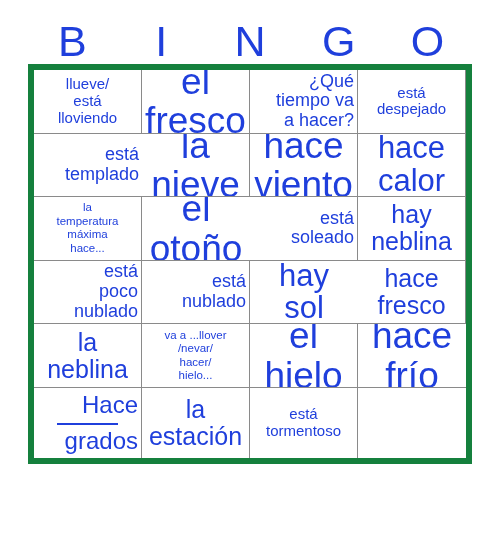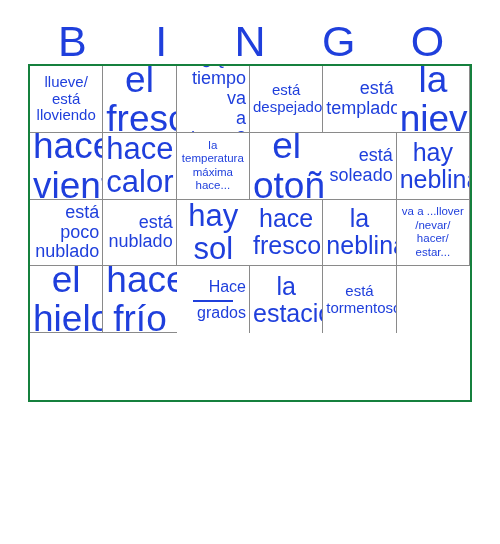--- a/index.html
+++ b/index.html
@@ -35,25 +35,25 @@
     color: #1f3fdc;
     font-weight: 400;
     letter-spacing: 0px;
     font-family: "Liberation Sans", sans-serif;
   }
   #grid {
     position: absolute;
     left: 28px;
     top: 64px;
     width: 444px;
-    height: 338px;
+    height: 400px;
     box-sizing: border-box;
-    border: 2px solid #15803d;
+    border: 6px solid #15803d;
     display: grid;
-    grid-template-columns: repeat(6, 1fr);
+    grid-template-columns: repeat(4, 1fr);
     grid-template-rows: repeat(5, 1fr);
     background: #ffffff;
   }
   .cell {
     box-sizing: border-box;
     border-right: 1px solid #8a8a8a;
     border-bottom: 1px solid #8a8a8a;
     display: flex;
     align-items: center;
     justify-content: center;
@@ -72,21 +72,21 @@
     word-break: normal;
   }
   
   .fs-xs .cell-text { font-size: 11.5px; line-height: 1.18; }
   .fs-s  .cell-text { font-size: 15px;  line-height: 1.12; }
   .fs-m  .cell-text { font-size: 18px;  line-height: 1.1; text-align: right; }
   .fs-l  .cell-text { font-size: 25px;  line-height: 1.08; }
   .fs-xl .cell-text { font-size: 37px;  line-height: 1.06; }
   .fs-xxl .cell-text { font-size: 31px; line-height: 1.05; }
 
-  .blank-cell .cell-text { font-size: 16px; line-height: 1.25; }
+  .blank-cell .cell-text { font-size: 24px; line-height: 1.25; }
   .blank-line {
     display: block;
     width: 60%;
     margin: 3px auto 1px auto;
     border-bottom: 2px solid #1f3fdc;
     height: 0;
   }
 </style>
 </head>
 <body>
@@ -172,21 +172,21 @@
 fresco</span>
       </div>
       <div class="cell fs-l">
         <span class="cell-text">la
 neblina</span>
       </div>
       <div class="cell fs-xs">
         <span class="cell-text">va a ...llover
 /nevar/
 hacer/
-estar...</span>
+hielo...</span>
       </div>
       <div class="cell fs-xl">
         <span class="cell-text">el
 hielo</span>
       </div>
       <div class="cell fs-xl">
         <span class="cell-text">hace
 frío</span>
       </div>
       <div class="cell fs-m blank-cell">

